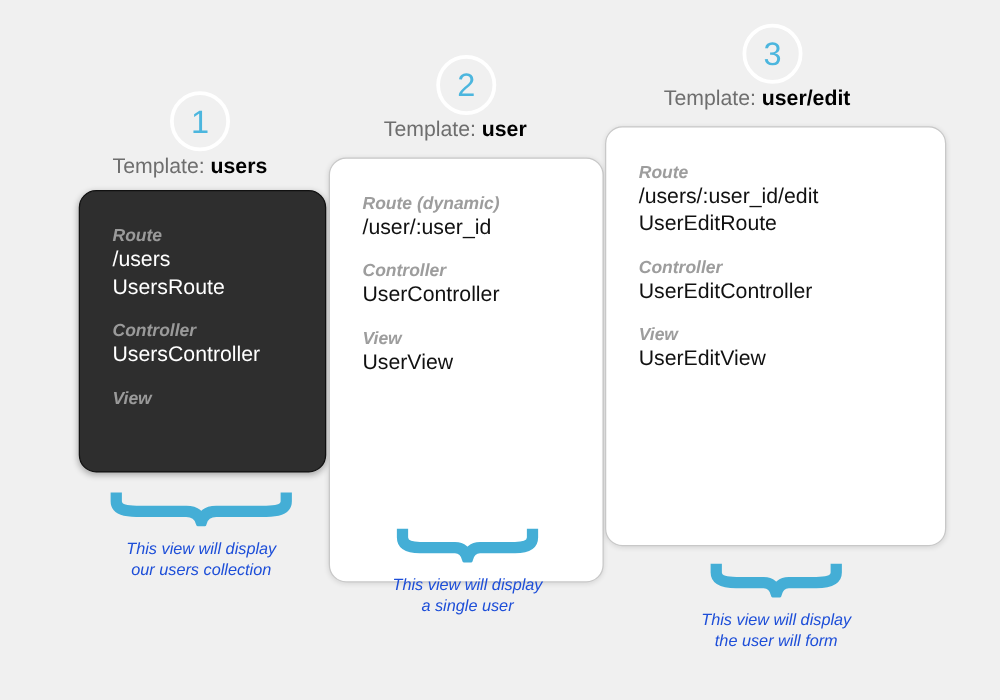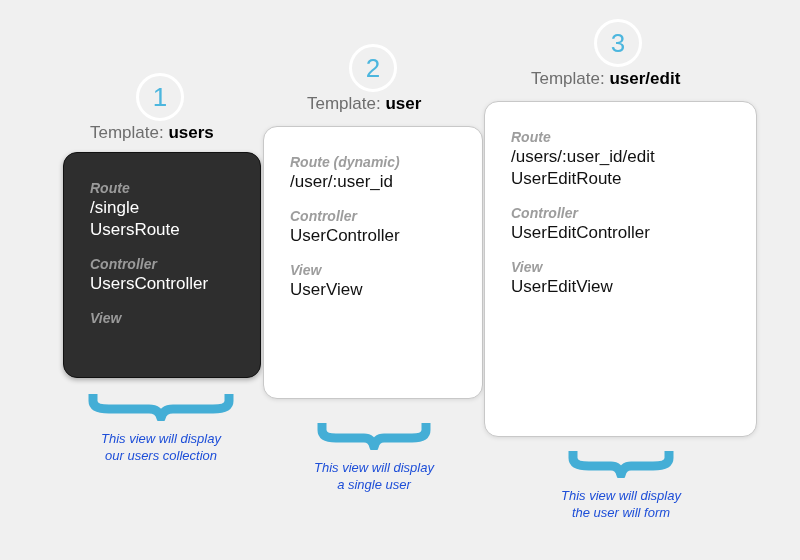--- a/index.html
+++ b/index.html
@@ -118,21 +118,21 @@
   </div>
 
   <div class="tpl-label" style="left:90px; top:123px;">
     <span>Template: </span><b>users</b>
   </div>
 
   <div class="card dark" style="left:63px; top:152px; width:198px; height:226px;">
     <div class="rows">
       <div class="row">
         <div class="k">Route</div>
-        <div class="v">/single</div>
+        <div class="v">/users</div>
         <div class="v">UsersRoute</div>
       </div>
       <div class="row">
         <div class="k">Controller</div>
         <div class="v">UsersController</div>
       </div>
       <div class="row">
         <div class="k">View</div>
       </div>
     </div>
@@ -146,21 +146,21 @@
   </div>
 
   <div class="badge" style="left:349px; top:44px;">
     <span>2</span>
   </div>
 
   <div class="tpl-label" style="left:307px; top:94px;">
     <span>Template: </span><b>user</b>
   </div>
 
-  <div class="card light" style="left:263px; top:126px; width:220px; height:273px;">
+  <div class="card light" style="left:263px; top:126px; width:220px; height:340px;">
     <div class="rows">
       <div class="row">
         <div class="k">Route (dynamic)</div>
         <div class="v">/user/:user_id</div>
       </div>
       <div class="row">
         <div class="k">Controller</div>
         <div class="v">UserController</div>
       </div>
       <div class="row">

